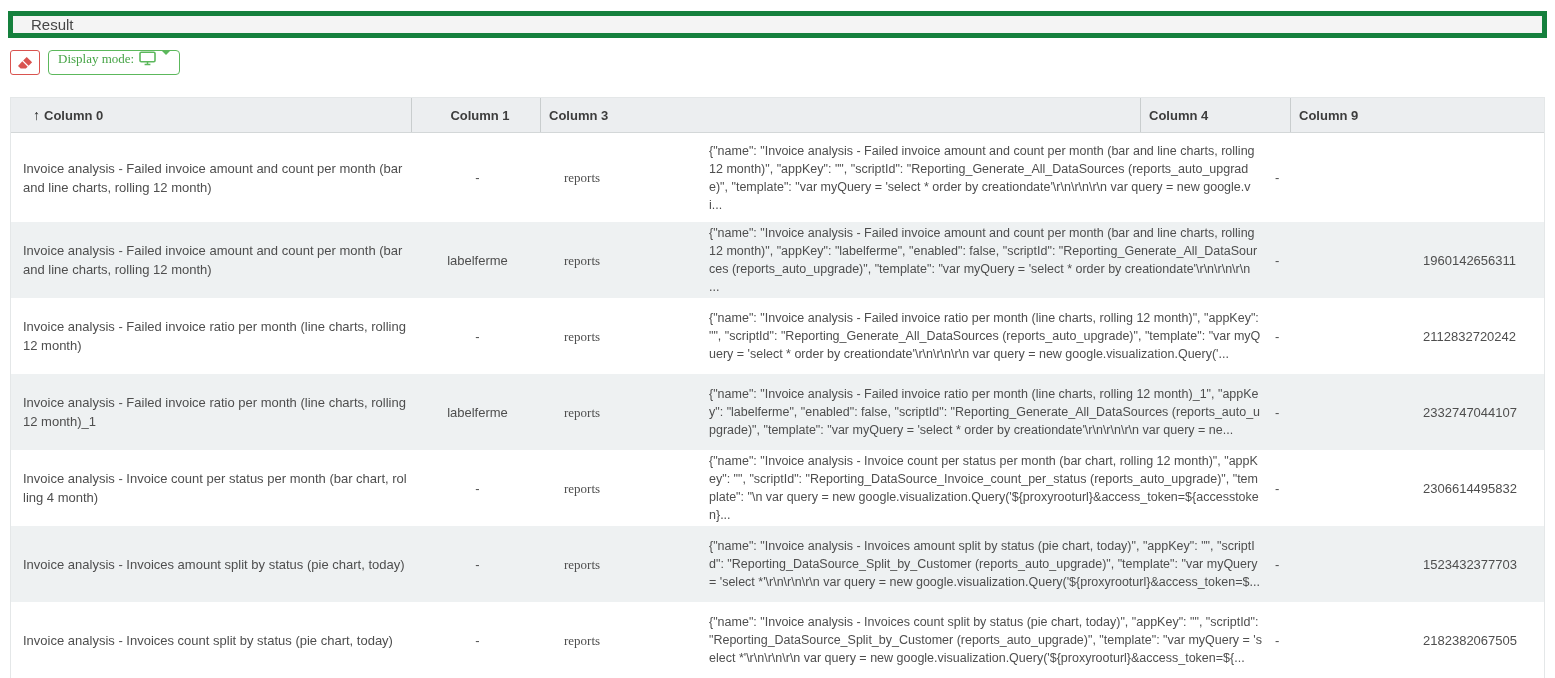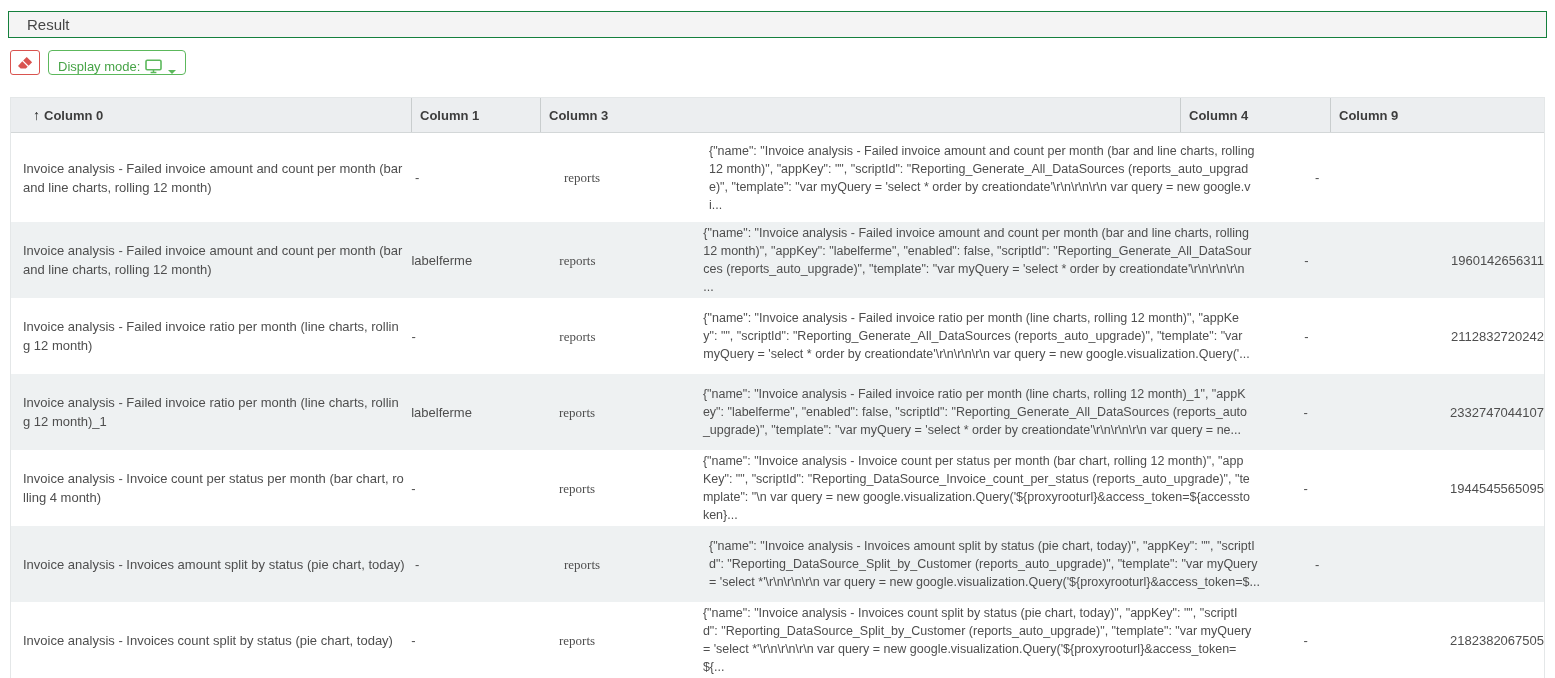--- a/index.html
+++ b/index.html
@@ -1,31 +1,31 @@
 <!DOCTYPE html>
 <html><head>
 <meta charset="utf-8">
 <style>
   * { margin:0; padding:0; }
   html,body { width:1555px; height:678px; background:#ffffff; overflow:hidden;
     font-family:"Liberation Sans", sans-serif; }
 
   
   .result-bar { margin:11px 8px 0 8px; height:27px; background:#f4f4f4;
-    border:1px solid #15803d; box-sizing:border-box; display:flex; align-items:center;
+    border:5px solid #15803d; box-sizing:border-box; display:flex; align-items:center;
     padding-left:18px; font-size:15px; color:#464646; }
 
   
   .toolbar { margin:12px 0 0 10px; display:flex; align-items:center; gap:8px; height:25px; }
   .btn-clear { width:30px; height:25px; background:#fff; border:1px solid #d9534f;
     border-radius:3px; display:flex; align-items:center; justify-content:center;
     cursor:pointer; box-sizing:border-box; }
   .btn-display { height:25px; background:#fff; border:1px solid #5cb85c; border-radius:4px;
-    color:#47a447; font-size:13px; display:flex; align-items:flex-end; gap:5px;
-    padding:0 9px; cursor:pointer; box-sizing:border-box; font-family:Liberation Sans, sans-serif; }
+    color:#47a447; font-size:13px; display:flex; align-items:flex-start; gap:5px;
+    padding:0 9px; cursor:pointer; box-sizing:border-box; font-family:Liberation Serif, serif; }
   .caret { width:0; height:0; border-left:4px solid transparent;
     border-right:4px solid transparent; border-top:4px solid #5cb85c; margin-left:1px; }
 
   
   .grid { margin:22px 0 0 10px; width:1535px; box-sizing:border-box;
     border:1px solid #e4e7e8; }
   .thead { display:flex; height:35px; background:#eceef0; box-sizing:border-box;
     border-bottom:1px solid #d3d7d8; }
   .th { display:flex; align-items:center; font-size:13px; font-weight:700; color:#3d3d3d;
     box-sizing:border-box; padding-left:8px; }
@@ -39,22 +39,22 @@
   .td { display:flex; align-items:center; font-size:13px; color:#4e4e4e;
     line-height:19px; box-sizing:border-box; padding-left:8px; }
   .td.c0 { padding-left:12px; padding-right:3px; word-break:break-all; }
   .td.c1 { padding-left:4px; }
   .td.c2 { padding-left:24px;font-family:Liberation Serif, serif; }
   .td.c3 { padding-left:38px; padding-right:8px; word-break:break-all;
     font-size:12.5px; line-height:18px; }
   .td.c4 { padding-left:4px; }
   .td.c5 { padding-left:2px; }
 
-  .w0 { width:400px; } .w1 { width:129px; } .w2 { width:131px; }
-  .w3 { width:600px; } .w4 { width:150px;margin-left:40px; } .w5 { width:123px; flex:1; }
+  .w0 { width:400px; } .w1 { width:129px;justify-content:center; } .w2 { width:131px; }
+  .w3 { width:600px; } .w4 { width:150px; } .w5 { width:123px; flex:1; }
 </style>
 </head>
 <body>
 
 <div class="result-bar">
   <span>Result</span>
 </div>
 
 <div class="toolbar">
   <button class="btn-clear" title="">
@@ -127,29 +127,30 @@
     <div class="td c4 w4">-</div>
     <div class="td c5 w5">2332747044107</div>
   </div>
 
   <div class="tr">
     <div class="td c0 w0">Invoice analysis - Invoice count per status per month (bar chart, rolling 4 month)</div>
     <div class="td c1 w1">-</div>
     <div class="td c2 w2">reports</div>
     <div class="td c3 w3">{"name": "Invoice analysis - Invoice count per status per month (bar chart, rolling 12 month)", "appKey": "", "scriptId": "Reporting_DataSource_Invoice_count_per_status (reports_auto_upgrade)", "template": "\n var query = new google.visualization.Query('${proxyrooturl}&amp;access_token=${accesstoken}...</div>
     <div class="td c4 w4">-</div>
-    <div class="td c5 w5">1944545565095</div>
+    <div class="td c5 w5">2306614495832</div>
   </div>
 
   <div class="tr stripe">
     <div class="td c0 w0">Invoice analysis - Invoices amount split by status (pie chart, today)</div>
     <div class="td c1 w1">-</div>
     <div class="td c2 w2">reports</div>
     <div class="td c3 w3">{"name": "Invoice analysis - Invoices amount split by status (pie chart, today)", "appKey": "", "scriptId": "Reporting_DataSource_Split_by_Customer (reports_auto_upgrade)", "template": "var myQuery = 'select *'\r\n\r\n\r\n var query = new google.visualization.Query('${proxyrooturl}&amp;access_token=$...</div>
     <div class="td c4 w4">-</div>
+    <div class="td c5 w5">1523432377703</div>
   </div>
 
   <div class="tr">
     <div class="td c0 w0">Invoice analysis - Invoices count split by status (pie chart, today)</div>
     <div class="td c1 w1">-</div>
     <div class="td c2 w2">reports</div>
     <div class="td c3 w3">{"name": "Invoice analysis - Invoices count split by status (pie chart, today)", "appKey": "", "scriptId": "Reporting_DataSource_Split_by_Customer (reports_auto_upgrade)", "template": "var myQuery = 'select *'\r\n\r\n\r\n var query = new google.visualization.Query('${proxyrooturl}&amp;access_token=${...</div>
     <div class="td c4 w4">-</div>
     <div class="td c5 w5">2182382067505</div>
   </div>

